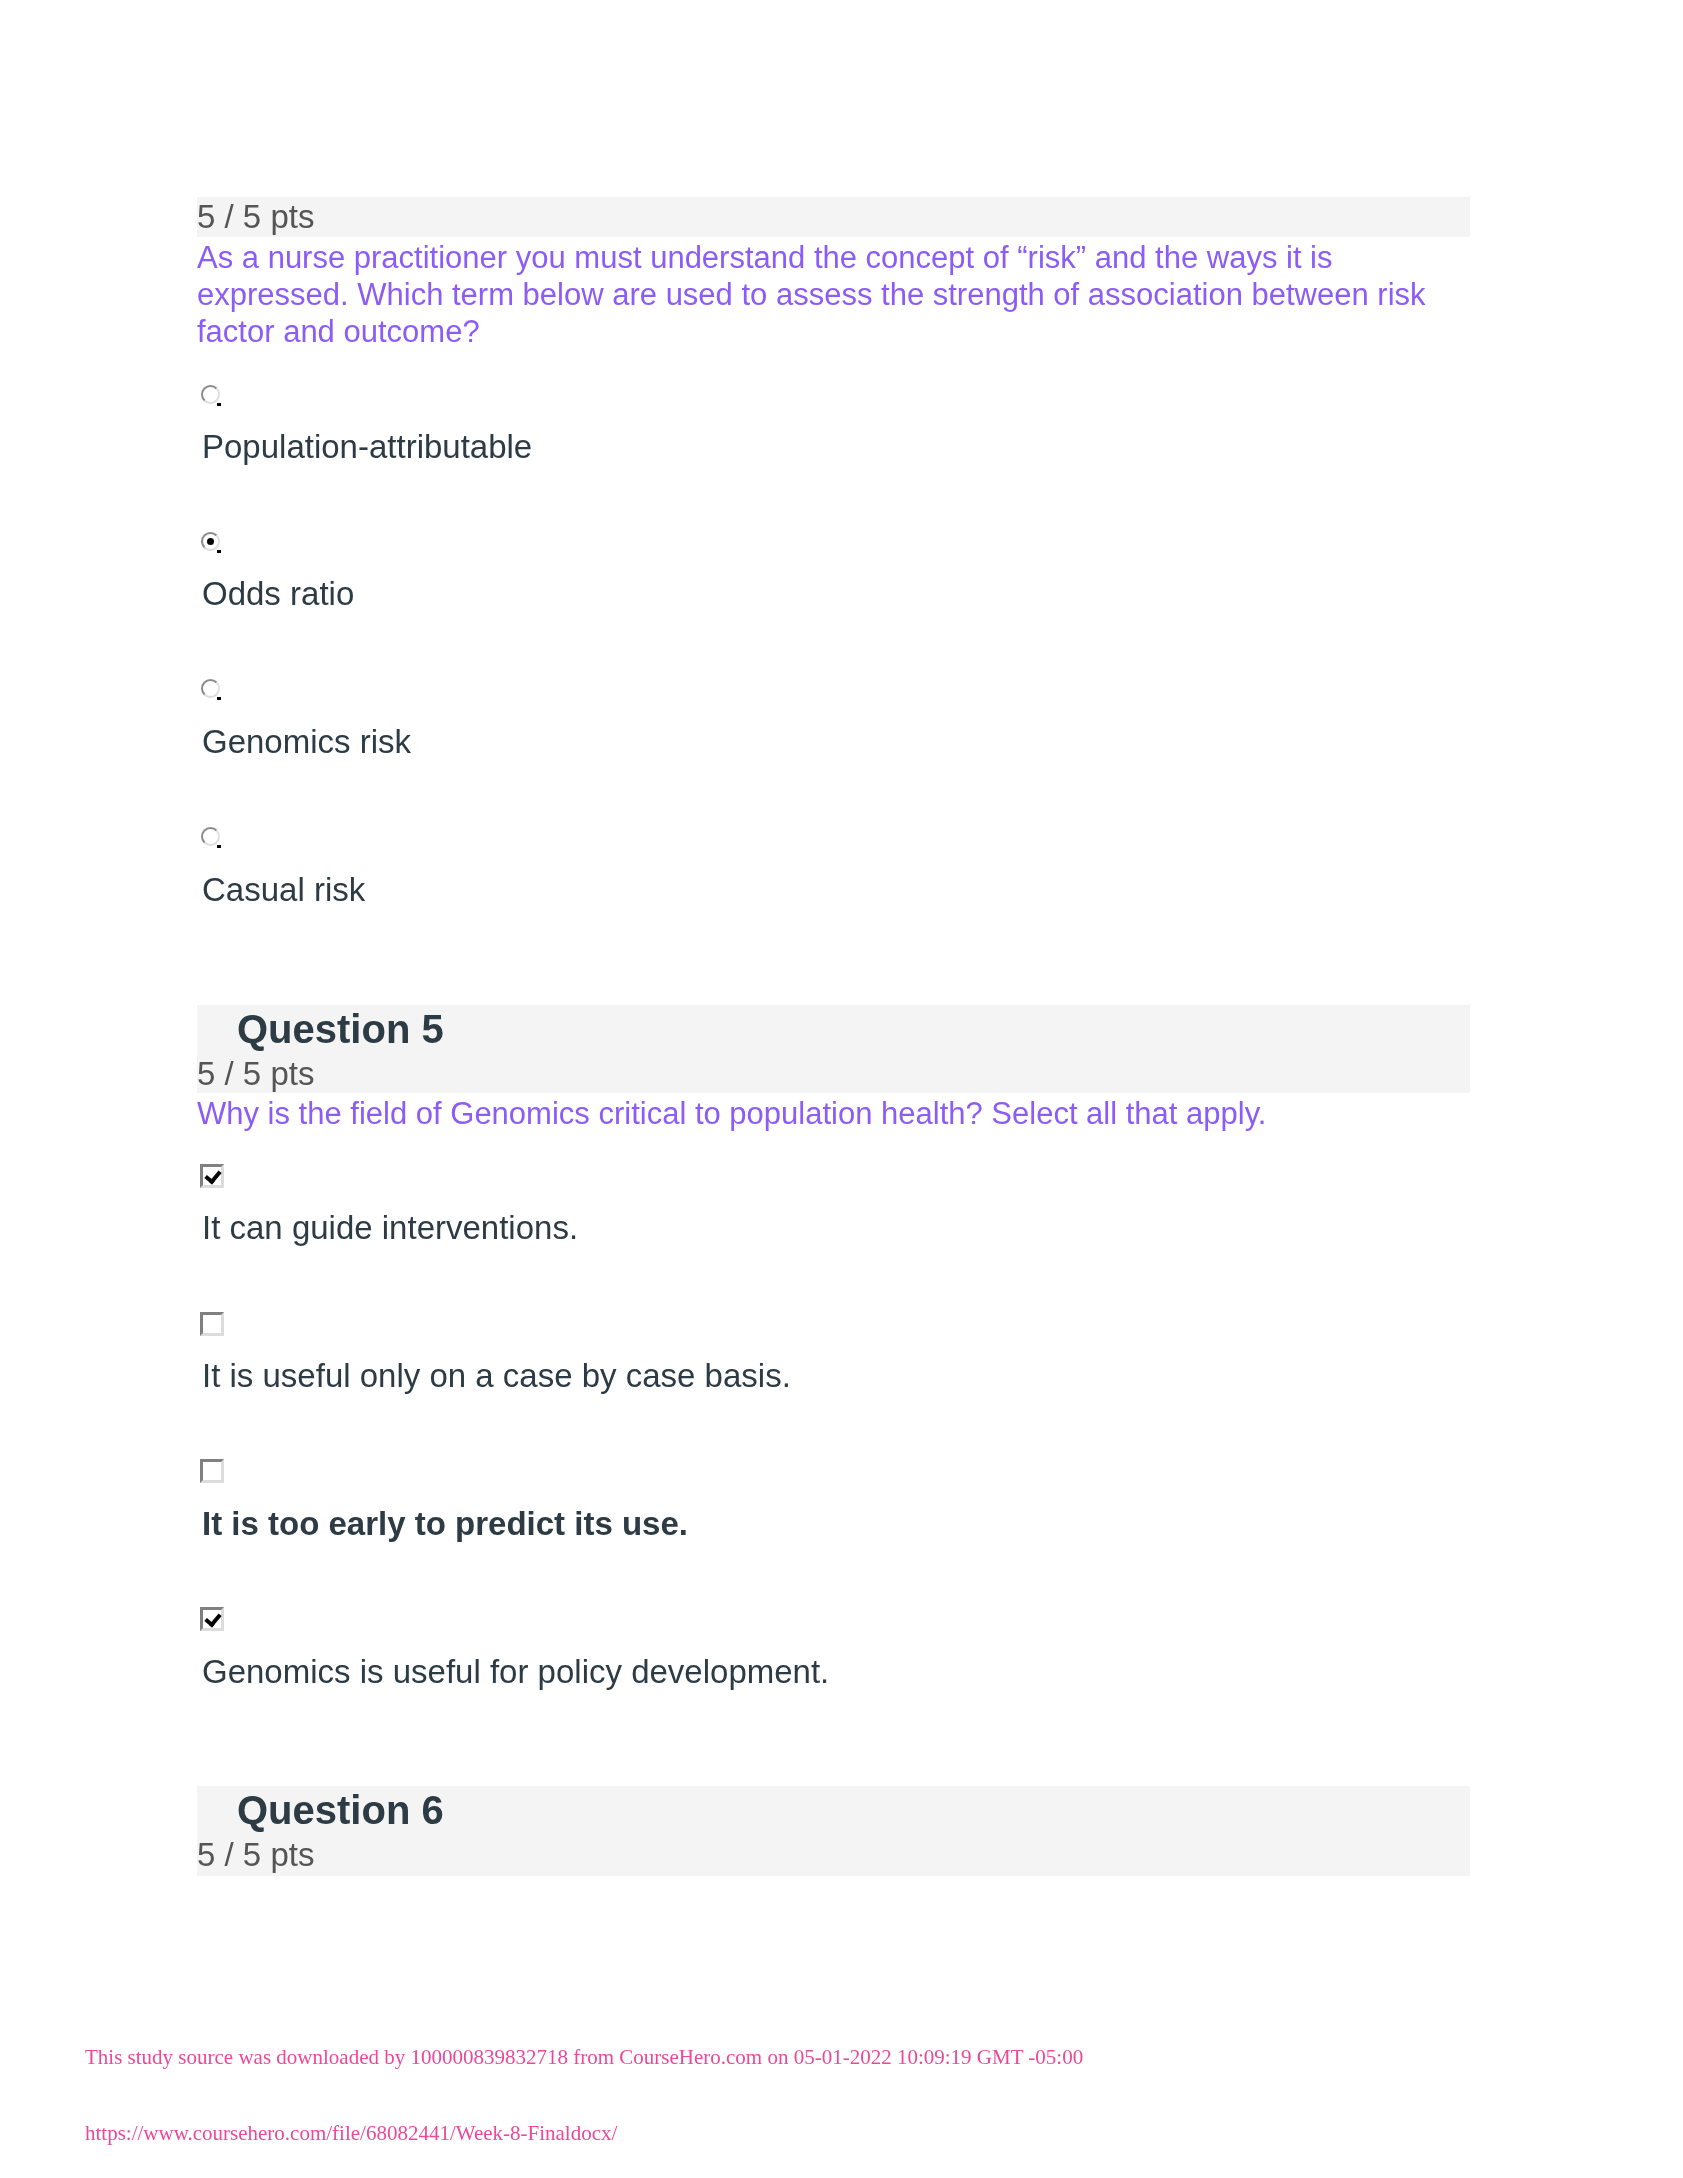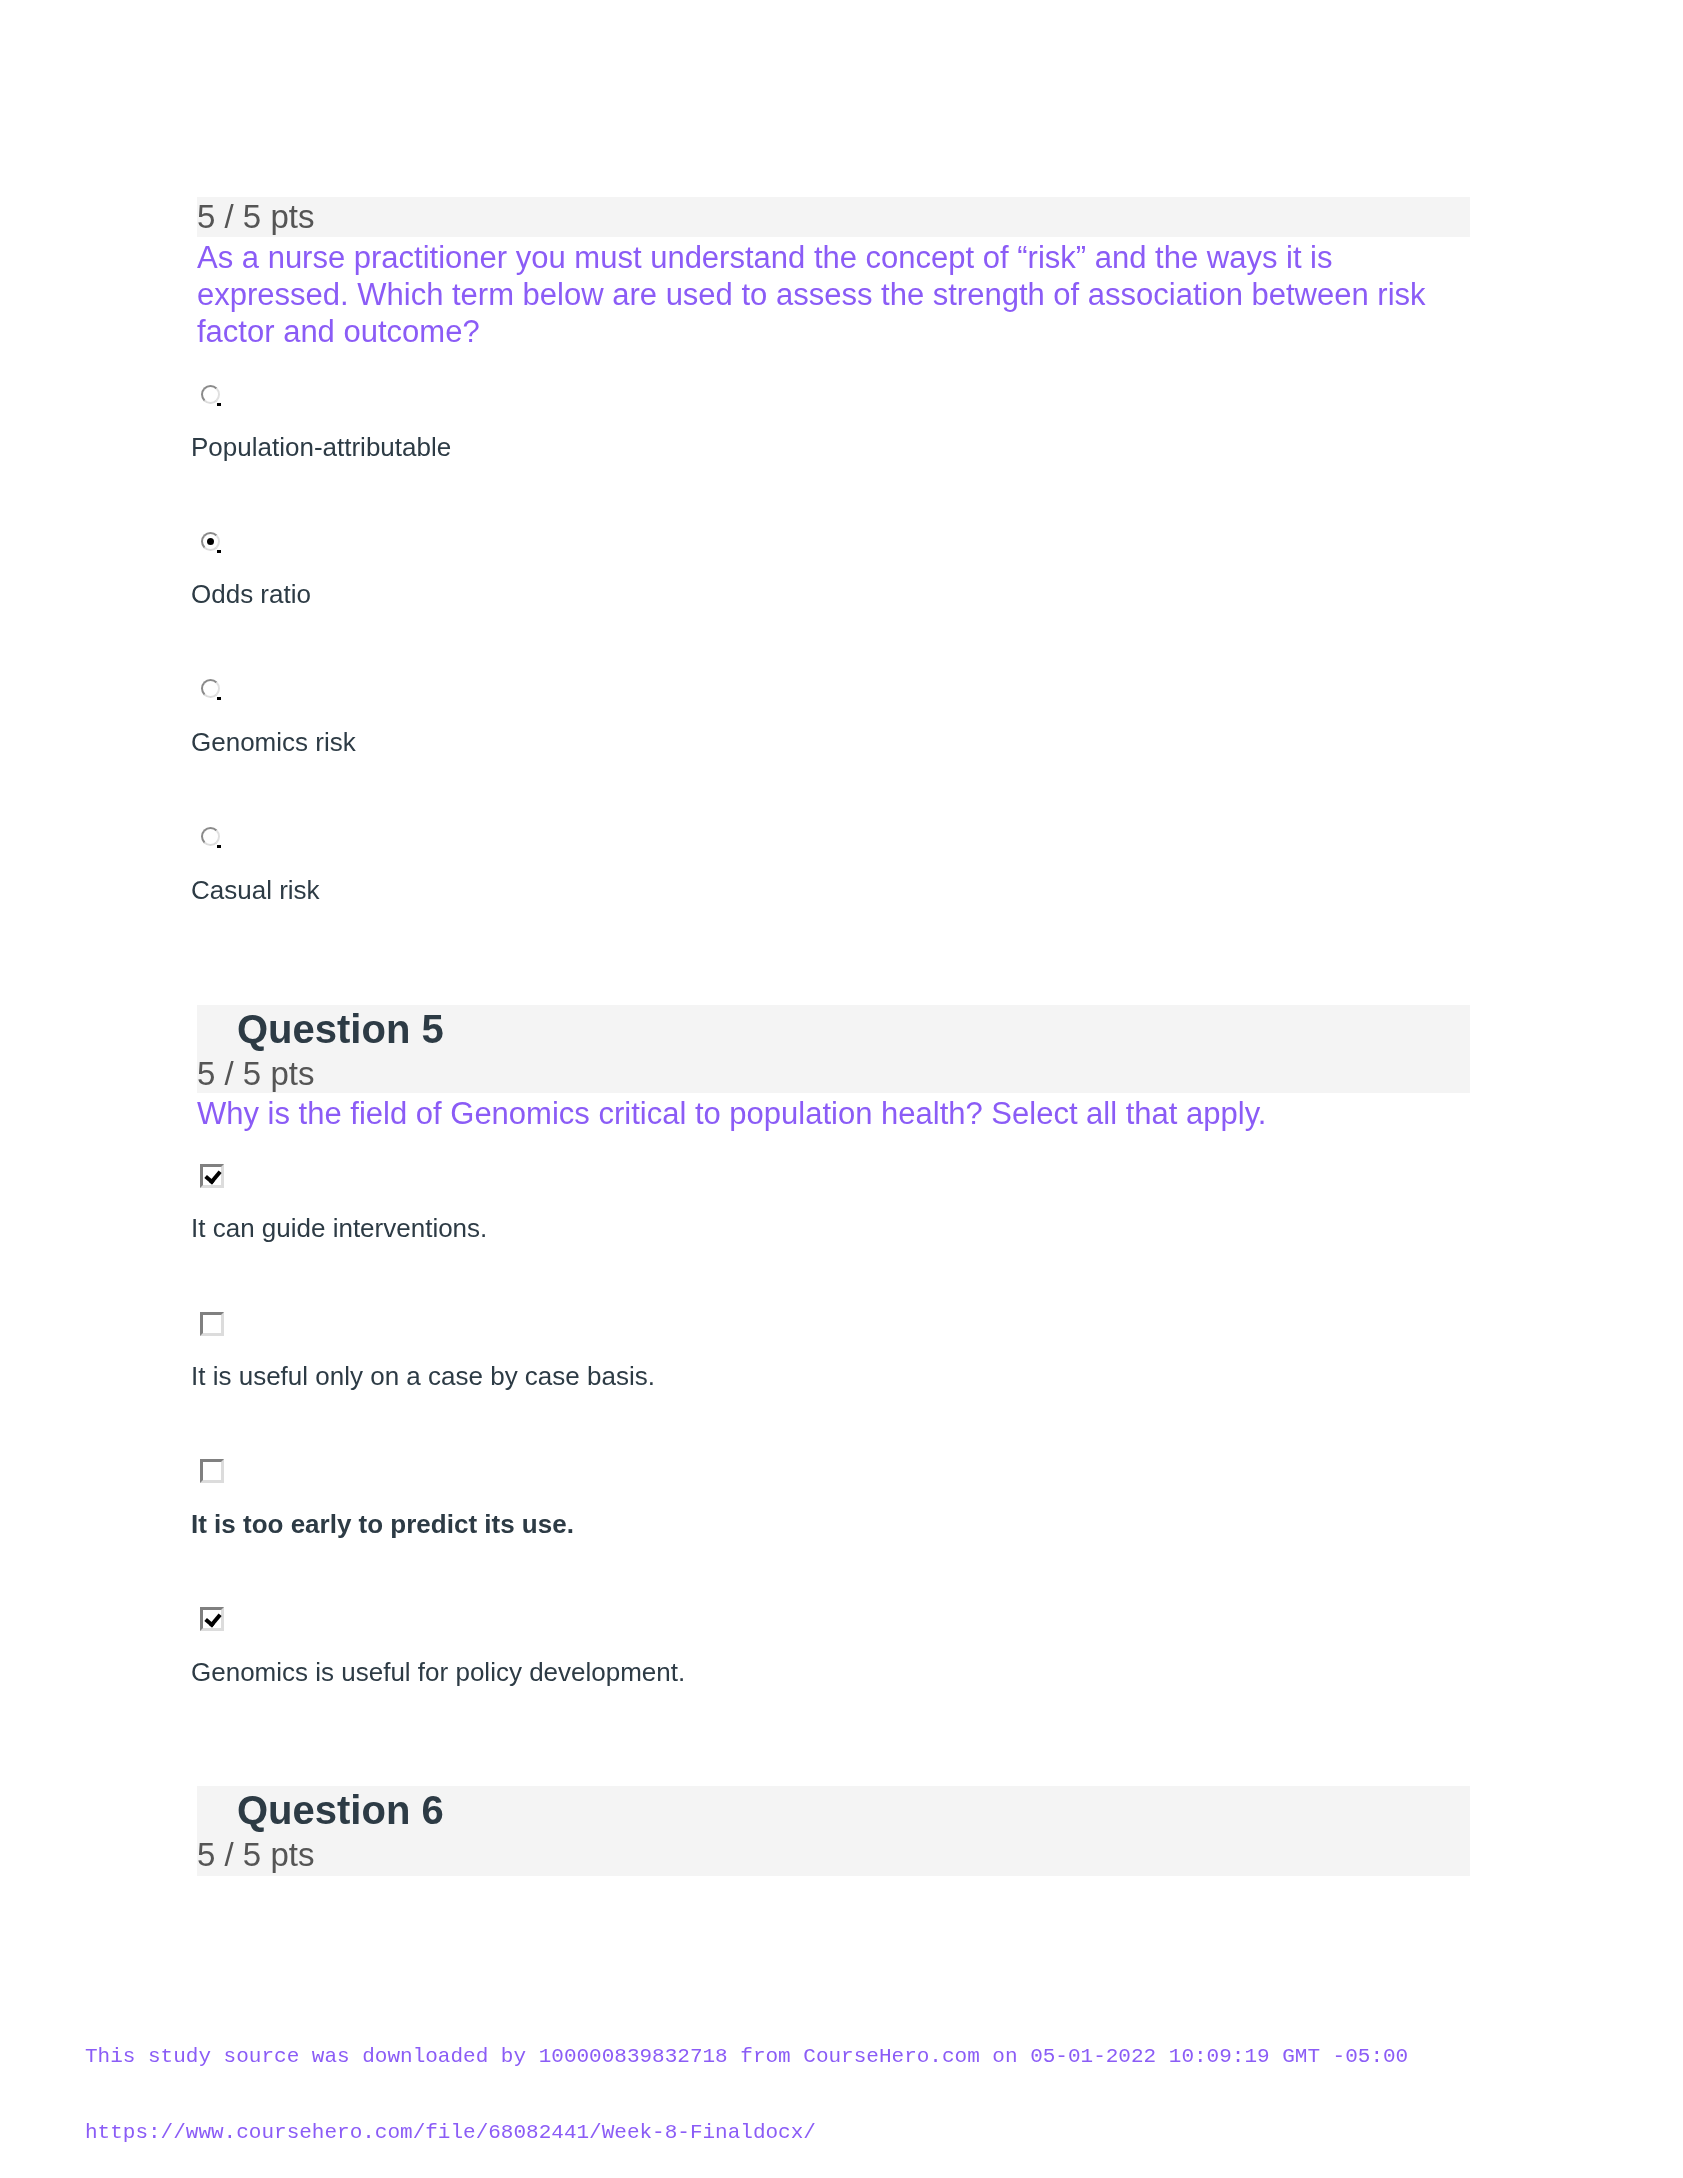--- a/index.html
+++ b/index.html
@@ -2,30 +2,30 @@
 <html><head>
 <meta charset="utf-8">
 <style>
   html, body { margin:0; padding:0; background:#ffffff; }
   body { width:1683px; height:2178px; position:relative; overflow:hidden;
          font-family:"Liberation Sans", sans-serif; color:#2d3b45; }
   .band { position:absolute; left:197px; width:1273px; background:#f4f4f4; }
   .qtitle { position:absolute; left:197px; font-weight:bold; font-size:40px; color:#2d3b45; line-height:44px;margin-left:40px; }
   .pts { position:absolute; left:197px; font-weight:normal; font-size:33px; color:#555555; line-height:36px; }
   .qtext { position:absolute; left:197px; width:1277px; font-size:31px; line-height:37px; color:#8b5cf6; }
-  .opt-label { position:absolute; left:191px; font-size:26px; line-height:36px; color:#2d3b45; }
+  .opt-label { position:absolute; left:202px; font-size:33px; line-height:36px; color:#2d3b45; }
   .radio { position:absolute; left:201px; width:19px; height:19px; border-radius:50%;
            border:2px solid #8a8a8a; border-right-color:#e0e0e0; border-bottom-color:#dcdcdc; box-sizing:border-box; background:#fff; }
   .radio::after { content:""; position:absolute; right:-3px; bottom:-4px; width:4px; height:3px; background:#000; }
   .radio.checked::before { content:""; position:absolute; left:4px; top:4px; width:7px; height:7px; border-radius:50%; background:#000; }
   .check { position:absolute; left:200px; width:24px; height:24px; box-sizing:border-box;
            border:3px solid #808080; border-right-color:#dcdcdc; border-bottom-color:#dcdcdc; background:#fff; }
   .check.checked::after { content:""; position:absolute; left:5px; top:1px; width:6px; height:11px;
            border-right:4px solid #000; border-bottom:4px solid #000; transform:rotate(40deg); }
-  .footer { position:absolute; left:85px; font-family:Liberation Mono, monospace; font-size:21px; color:#8b5cf6; line-height:24px; }
+  .footer { position:absolute; left:85px; font-family:Liberation Serif, serif; font-size:21px; color:#ec4899; line-height:24px; }
 </style>
 </head>
 <body>
 
 <div class="band" style="top:197px;height:40px;"></div>
 <div class="pts" style="top:199px;">5 / 5 pts</div>
 <div class="qtext" style="top:239px;">As a nurse practitioner you must understand the concept of “risk” and the ways it is expressed.  Which term below are used to assess the strength of association between risk factor and outcome?</div>
 
 <div class="radio" style="top:385px;"></div>
 <div class="opt-label" style="top:429px;">Population-attributable</div>

